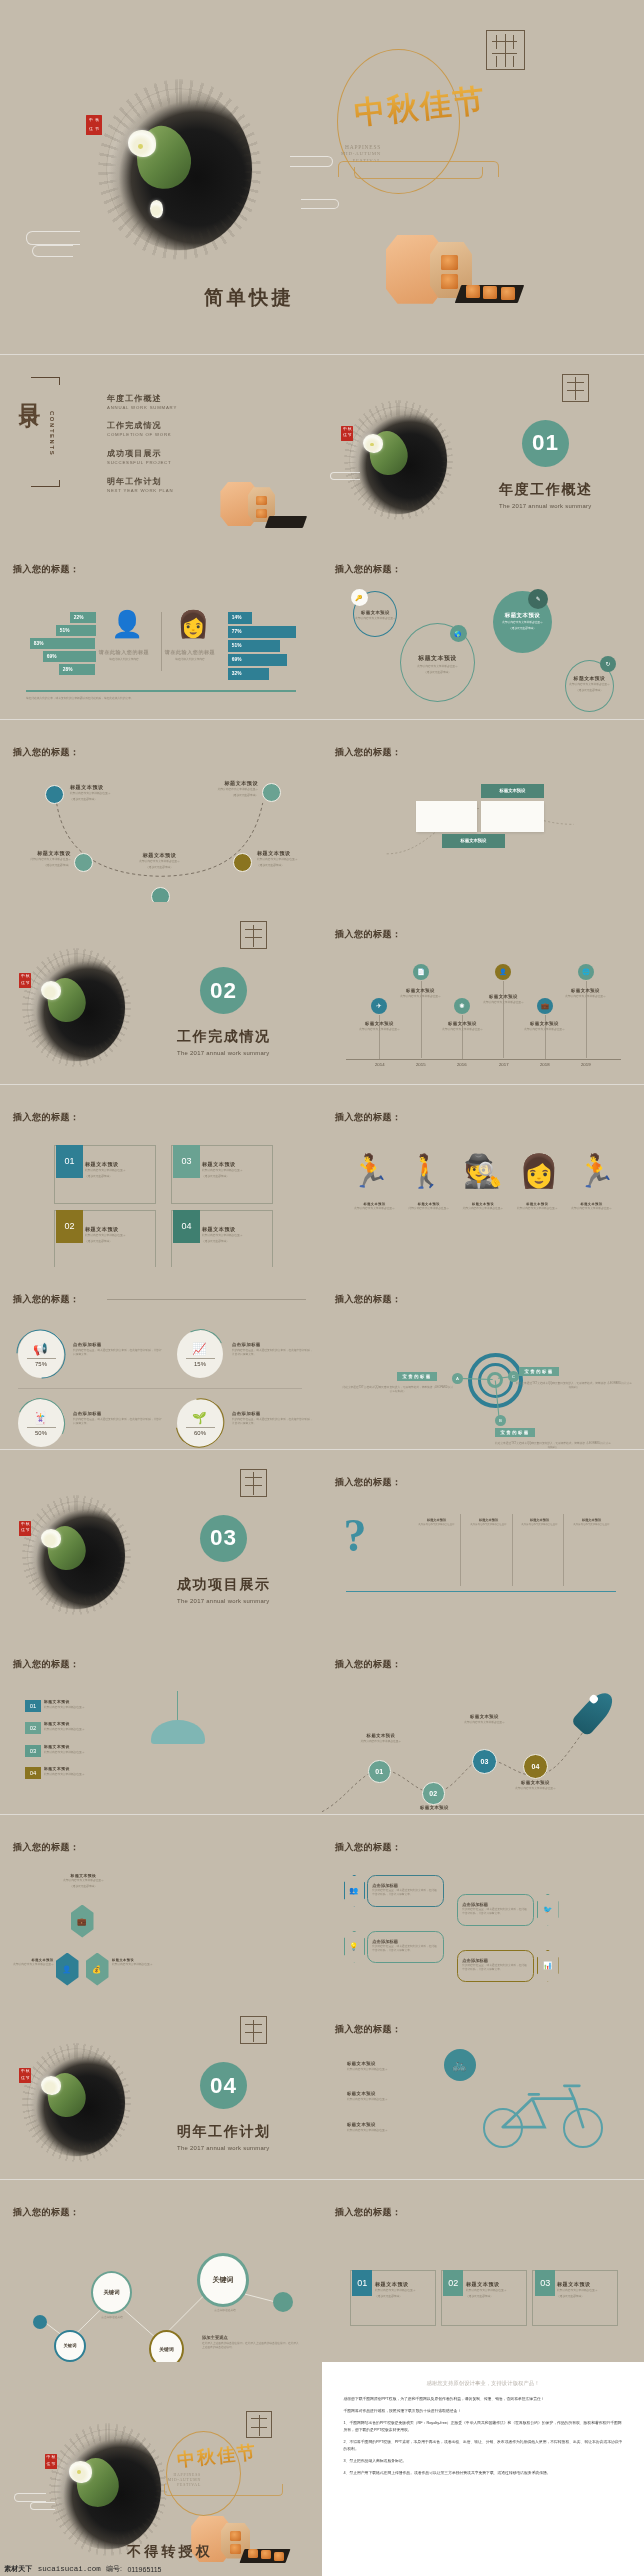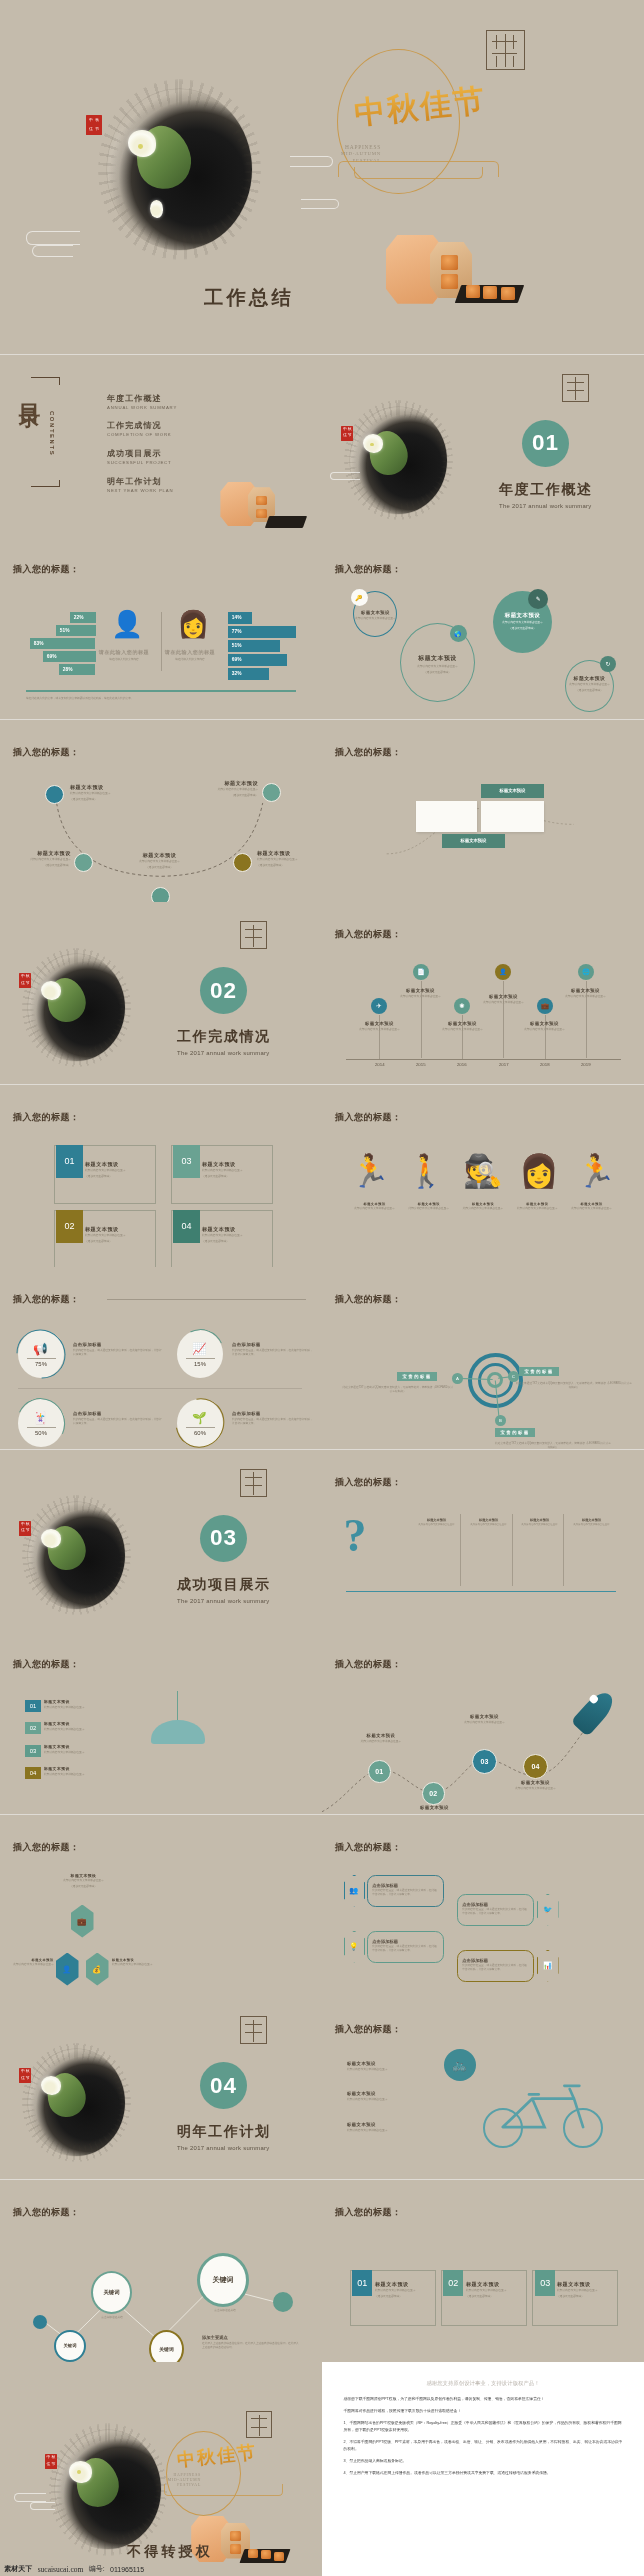--- a/index.html
+++ b/index.html
@@ -160,21 +160,21 @@
   
   .legal{width:322px;height:215px;background:#fff;position:relative;padding:18px 21.5px;}
   .legal h4{font-size:5.4px;color:#b9b3ab;text-align:center;font-weight:normal;margin-bottom:8.6px;}
   .legal p{font-size:3.8px;color:#3b3b3b;line-height:1.9;margin-bottom:4.8px;}
   .thanks{position:absolute;color:#4a3b2b;font-size:14px;font-weight:bold;letter-spacing:3.2px;}
 
   
   .watermark{position:absolute;left:0;bottom:0;width:644px;height:14px;
     display:flex;align-items:center;gap:5.4px;padding-left:4.3px;}
   .wm-cn{font-size:7px;color:#2b2b2b;font-weight:bold;}
-  .wm-url{font-size:7.5px;color:#2b2b2b;font-family:Liberation Serif, serif;}
+  .wm-url{font-size:7.5px;color:#2b2b2b;font-family:Liberation Mono, monospace;}
   .wm-id{font-size:7px;color:#2b2b2b;}
   .sep-h{width:644px;height:0.5px;background:rgba(255,255,255,.55);}
 </style>
 </head>
 <body>
 
 <div class="deck">
 
   <div class="slide full">
     <div class="ink" style="left:107px;top:89px;width:145px;height:161px;"></div>
@@ -224,21 +224,21 @@
       <div class="mc-box" style="left:9.7px;top:9.7px;width:59px;height:69px;"></div>
       <div class="mc-box" style="left:54px;top:17px;width:42px;height:56px;background:linear-gradient(160deg,#e8c49a,#c99a68);"></div>
       <div class="mc-cake" style="left:65px;top:30px;width:17px;height:15px;"></div>
       <div class="mc-cake" style="left:65px;top:49px;width:17px;height:15px;"></div>
       <div class="mc-tray" style="left:82px;top:60px;width:63px;height:18px;transform:skewX(-20deg);"></div>
       <div class="mc-cake" style="left:90px;top:60px;width:14px;height:13px;"></div>
       <div class="mc-cake" style="left:107px;top:61px;width:14px;height:13px;"></div>
       <div class="mc-cake" style="left:125px;top:62px;width:14px;height:13px;"></div>
     </div>
 
-    <div style="position:absolute;left:204px;top:284px;color:#4a3b2b;font-size:19.3px;font-weight:bold;letter-spacing:3.2px;">工作总结</div>
+    <div style="position:absolute;left:204px;top:284px;color:#4a3b2b;font-size:19.3px;font-weight:bold;letter-spacing:3.2px;">简单快捷</div>
   </div>
   <div class="sep-h"></div>
 
   <div class="row">
     <div class="slide half">
       <div class="mulu-bracket" style="left:31px;top:22.5px;width:29px;height:7.5px;border-bottom:none;border-left:none;"></div>
       <div class="mulu-bracket" style="left:31px;top:125px;width:29px;height:7.5px;border-top:none;border-left:none;"></div>
       <div class="mulu" style="left:15px;top:32px;">目录</div>
       <div class="contents-en" style="left:49px;top:56px;">CONTENTS</div>
 

